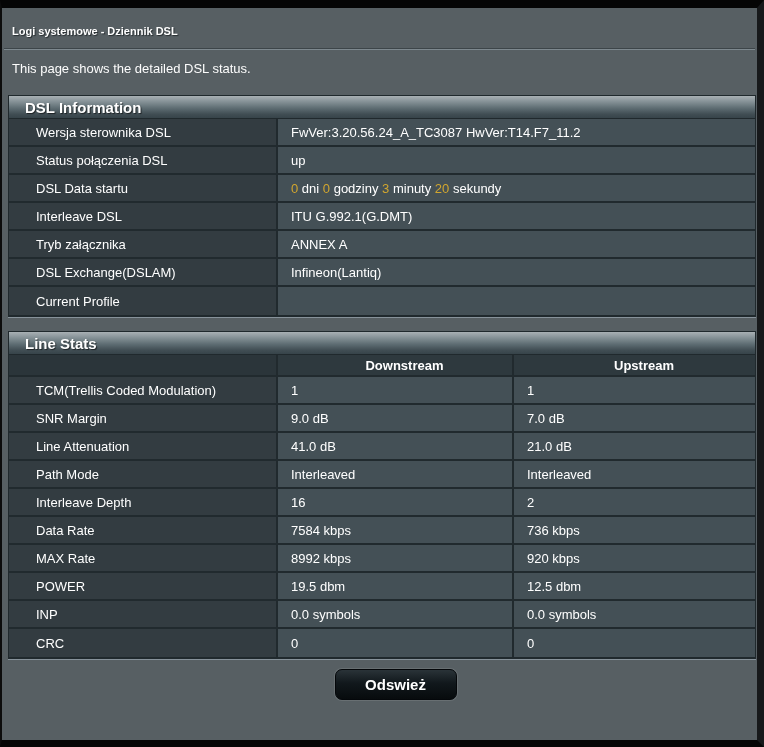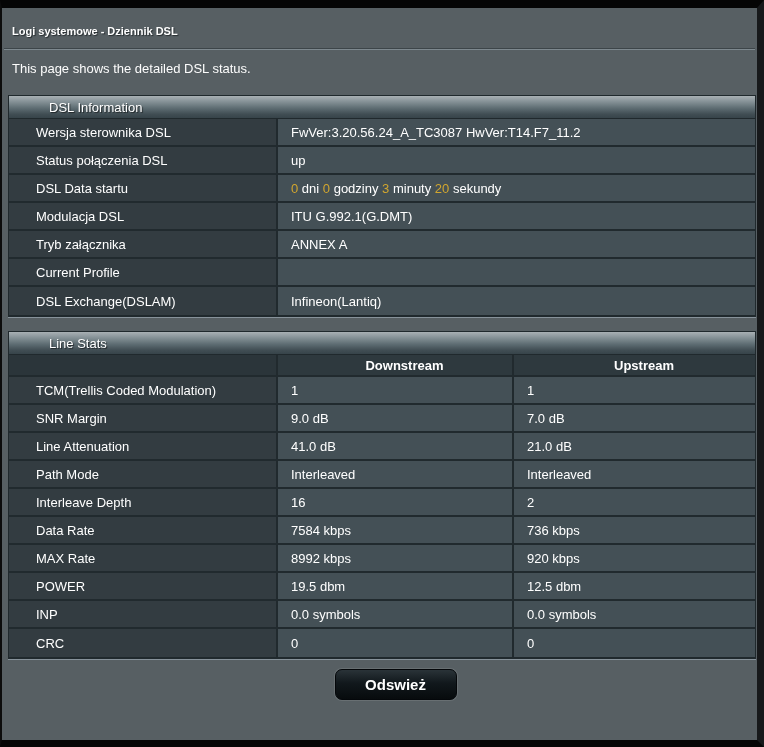--- a/index.html
+++ b/index.html
@@ -33,23 +33,23 @@
   .page-subtitle {
     margin: 11px 4px 16px 10px;
     font-size: 13px;
     color: #fdfdfd;
   }
   .section { margin: 19px 1px 0 6px; width: 748px; }
   .section + .section { margin-top: 14px; }
   .section-header {
     height: 23px;
     line-height: 23px;
-    padding-left: 40px;
-    font-size: 13px;
-    font-weight: normal;
+    padding-left: 16px;
+    font-size: 15px;
+    font-weight: bold;
     color: #ffffff;
     text-shadow: 1px 1px 1px rgba(0,0,0,0.6);
     background: linear-gradient(180deg, #a9b0b4 0%, #8a969b 22%, #5e6d73 55%, #414e54 82%, #37444a 100%);
     border: 1px solid #20292d;
     border-bottom: none;
   }
   table.data-table {
     width: 100%;
     border-collapse: separate;
     border-spacing: 0;
@@ -131,34 +131,34 @@
           </tr>
           <tr>
             <td class="label-cell">Status połączenia DSL</td>
             <td class="value-cell">up</td>
           </tr>
           <tr>
             <td class="label-cell">DSL Data startu</td>
             <td class="value-cell"><span class="hl">0</span><span> dni </span><span class="hl">0</span><span> godziny </span><span class="hl">3</span><span> minuty </span><span class="hl">20</span><span> sekundy</span></td>
           </tr>
           <tr>
-            <td class="label-cell">Modulacja DSL</td>
+            <td class="label-cell">Interleave DSL</td>
             <td class="value-cell">ITU G.992.1(G.DMT)</td>
           </tr>
           <tr>
             <td class="label-cell">Tryb załącznika</td>
             <td class="value-cell">ANNEX A</td>
           </tr>
           <tr>
+            <td class="label-cell">DSL Exchange(DSLAM)</td>
+            <td class="value-cell">Infineon(Lantiq)</td>
+          </tr>
+          <tr>
             <td class="label-cell">Current Profile</td>
             <td class="value-cell"></td>
-          </tr>
-          <tr>
-            <td class="label-cell">DSL Exchange(DSLAM)</td>
-            <td class="value-cell">Infineon(Lantiq)</td>
           </tr>
         </tbody>
     </table>
   </div>
 
   <div class="section">
     <div class="section-header">Line Stats</div>
     <table class="data-table">
       <thead>
         <tr>

